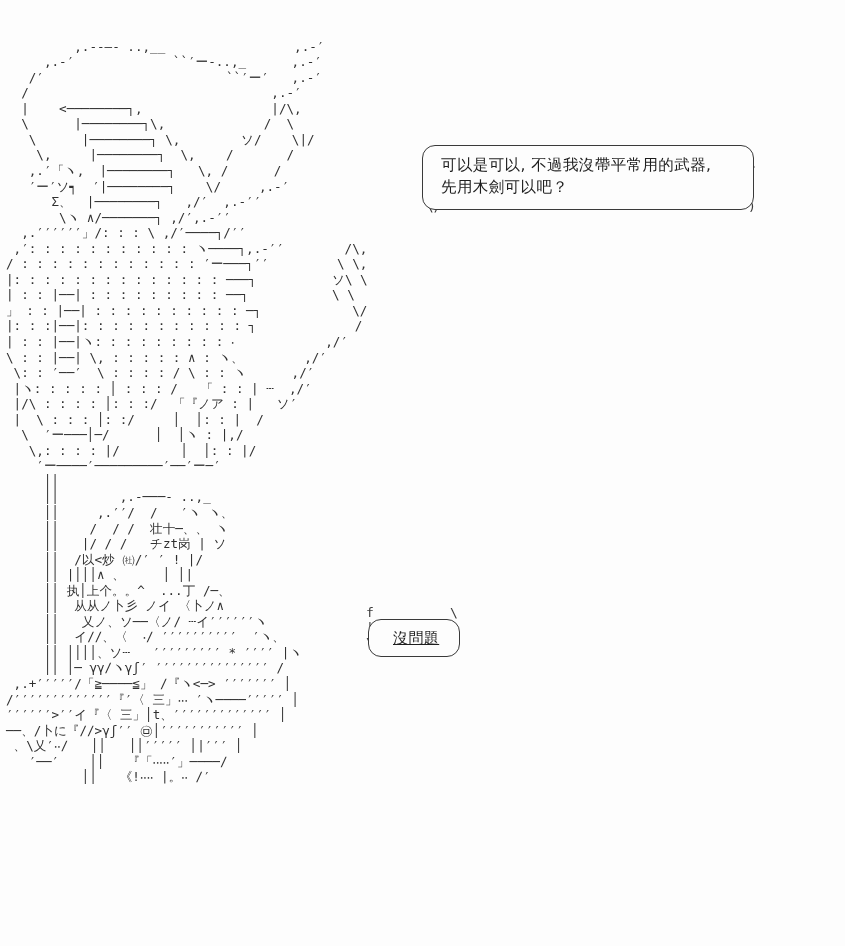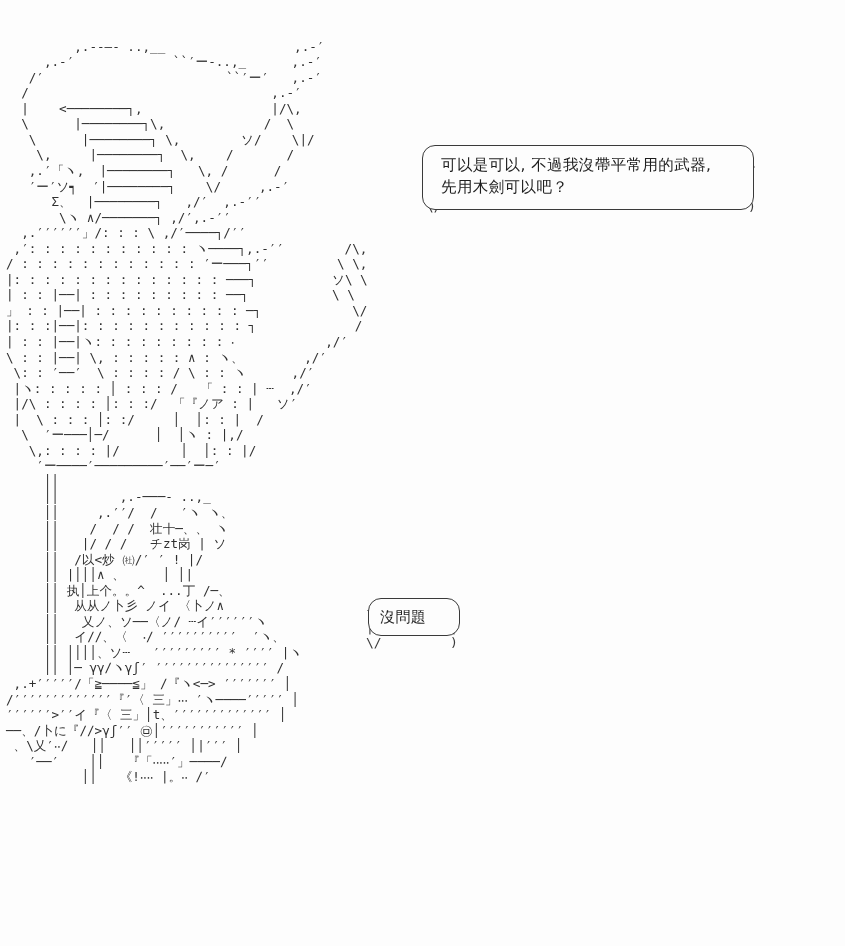--- a/index.html
+++ b/index.html
@@ -58,24 +58,25 @@
 
   #bubble-1 {
     left: 422px;
     top: 145px;
     width: 332px;
     height: 65px;
     padding: 8px 14px 8px 18px;
   }
   #bubble-2 {
     left: 368px;
-    top: 598px;
+    top: 619px;
     width: 92px;
     height: 38px;
-    padding: 6px 8px 6px 11px;
+    padding: 6px 8px 6px 24px;
+    text-decoration: underline;
   }
   #bubble-2 .btext { font-size: 15px; line-height: 24px; }
 
   
   .tail {
     position: absolute;
     white-space: pre;
     font-family: "DejaVu Sans Mono", "Liberation Mono", monospace;
     font-size: 13px;
     line-height: 15px;

